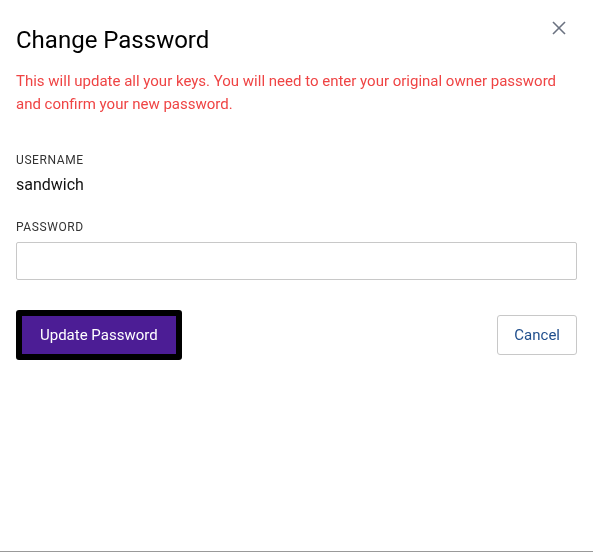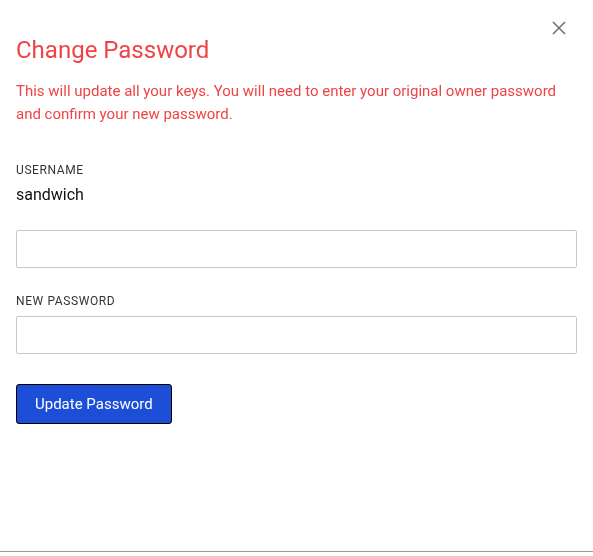--- a/index.html
+++ b/index.html
@@ -27,22 +27,22 @@
       border: none;
       cursor: pointer;
       color: #6b7280;
       font-size: 22px;
       line-height: 1;
       padding: 2px;
     }
     .dialog-title {
       font-size: 24px;
       font-weight: 400;
-      color: #ef4444;
-      margin-top: 20px;
+      color: #000000;
+      margin-top: 10px;
       margin-bottom: 16px;
     }
     .dialog-desc {
       font-size: 15px;
       color: #ef4444;
       line-height: 1.5;
       margin-bottom: 38px;
     }
     .field-group {
       margin-bottom: 26px;
@@ -77,23 +77,23 @@
       margin-top: 30px;
     }
     .btn {
       font-size: 15px;
       padding: 10px 18px;
       border-radius: 3px;
       cursor: pointer;
       font-family: inherit;
     }
     .btn-primary {
-      background: #1d4ed8;
+      background: #4c1d95;
       color: #fff;
-      border: 1px solid #000000;
+      border: 6px solid #000000;
     }
     .btn-secondary {
       background: #fff;
       color: #1f4e8c;
       border: 1px solid #c8c8c8;
       padding: 10px 16px;
     }
     .bottom-border {
       position: absolute;
       bottom: 4px;
@@ -120,28 +120,26 @@
   <h1 class="dialog-title">Change Password</h1>
 
   <p class="dialog-desc">This will update all your keys. You will need to enter your original owner password and confirm your new password.</p>
 
   <div class="field-group">
     <label class="field-label">USERNAME</label>
     <div class="field-value">sandwich</div>
   </div>
 
   <div class="field-group">
-    <input type="password" class="text-input" value="" style="">
-  </div>
-
-  <div class="field-group">
-    <label class="field-label">NEW PASSWORD</label>
+    <label class="field-label">PASSWORD</label>
     <input type="password" class="text-input" value="" style="">
   </div>
 
 
+
   <div class="button-row">
     <button class="btn btn-primary">Update Password</button>
+    <button class="btn btn-secondary">Cancel</button>
   </div>
 
 </div>
 
 <div class="bottom-border"></div>
 
 </body></html>

